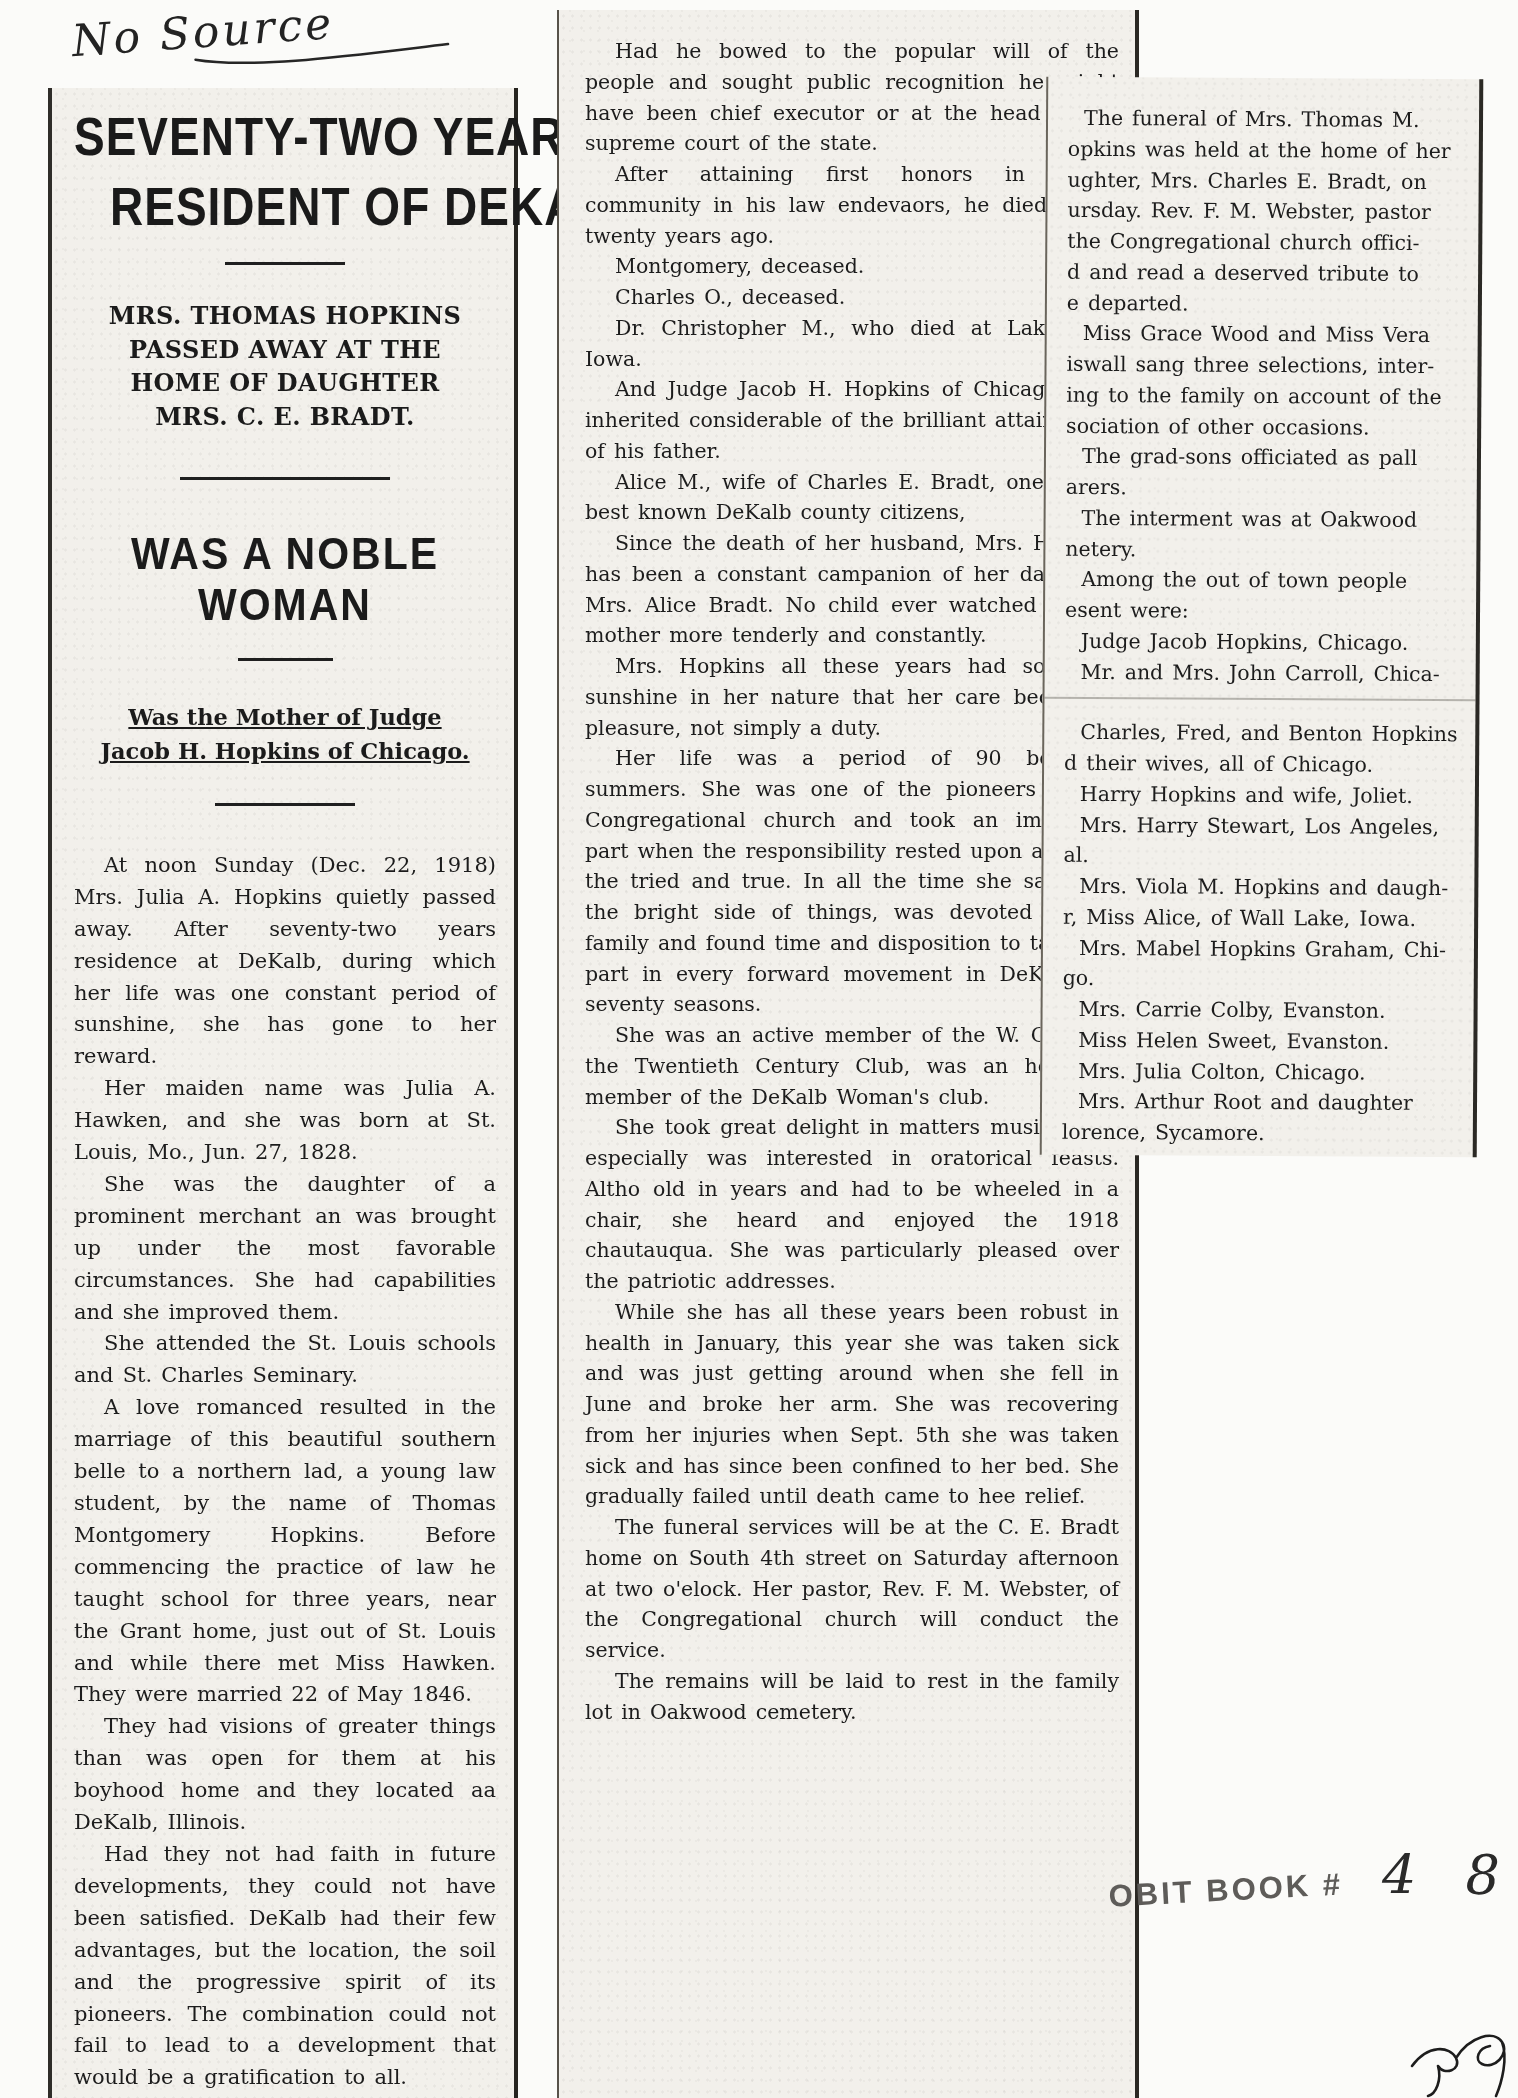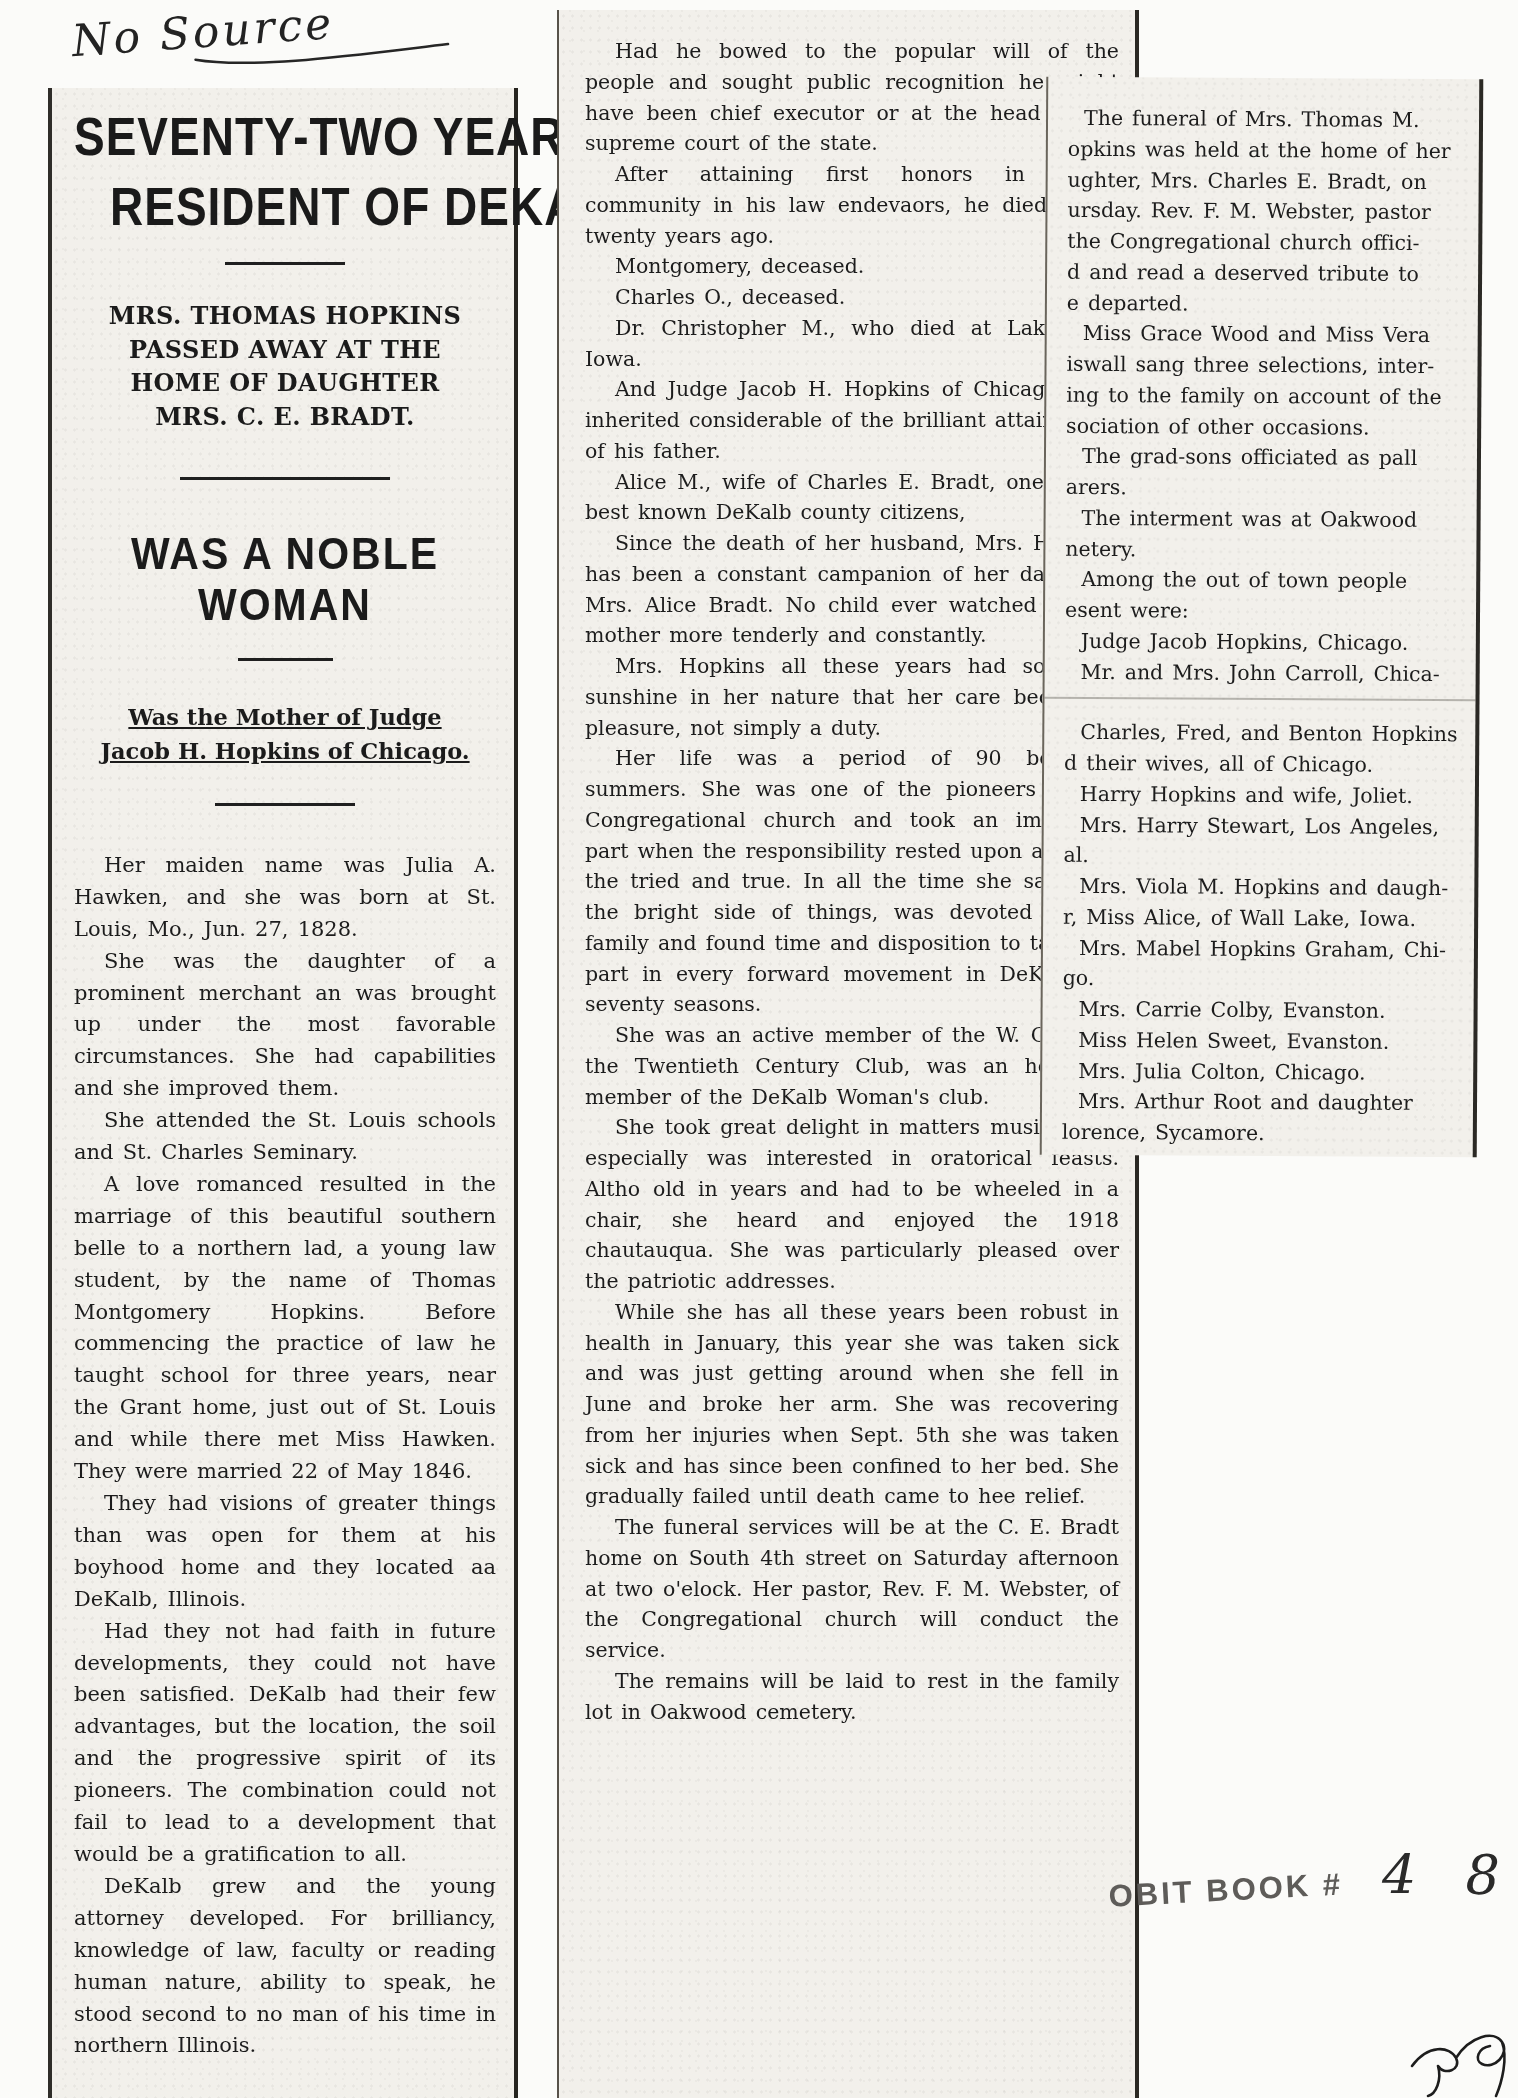--- a/index.html
+++ b/index.html
@@ -78,20 +78,21 @@
   <div class="hl">SEVENTY-TWO YEARS</div>
   <div class="hl hl2">RESIDENT OF DEKALB</div>
   <div class="dash dash-a"></div>
   <h2 class="subhead">MRS. THOMAS HOPKINS PASSED AWAY AT THE HOME OF DAUGHTER MRS. C. E. BRADT.</h2>
   <div class="dash dash-b"></div>
   <div class="crosshead">WAS A NOBLE WOMAN</div>
   <div class="dash dash-c"></div>
   <div class="deck">Was the Mother of Judge Jacob H. Hopkins of Chicago.</div>
   <div class="dash dash-d"></div>
   <div class="body">
+      <p class="para">At noon Sunday (Dec. 22, 1918) Mrs. Julia A. Hopkins quietly passed away. After seventy-two years residence at DeKalb, during which her life was one constant period of sunshine, she has gone to her reward.</p>
       <p class="para">Her maiden name was Julia A. Hawken, and she was born at St. Louis, Mo., Jun. 27, 1828.</p>
       <p class="para">She was the daughter of a prominent merchant an was brought up under the most favorable circumstances. She had capabilities and she improved them.</p>
       <p class="para">She attended the St. Louis schools and St. Charles Seminary.</p>
       <p class="para">A love romanced resulted in the marriage of this beautiful southern belle to a northern lad, a young law student, by the name of Thomas Montgomery Hopkins. Before commencing the practice of law he taught school for three years, near the Grant home, just out of St. Louis and while there met Miss Hawken. They were married 22 of May 1846.</p>
       <p class="para">They had visions of greater things than was open for them at his boyhood home and they located aa DeKalb, Illinois.</p>
       <p class="para">Had they not had faith in future developments, they could not have been satisfied. DeKalb had their few advantages, but the location, the soil and the progressive spirit of its pioneers. The combination could not fail to lead to a development that would be a gratification to all.</p>
       <p class="para">DeKalb grew and the young attorney developed. For brilliancy, knowledge of law, faculty or reading human nature, ability to speak, he stood second to no man of his time in northern Illinois.</p>
     </div>
 </section>
 

